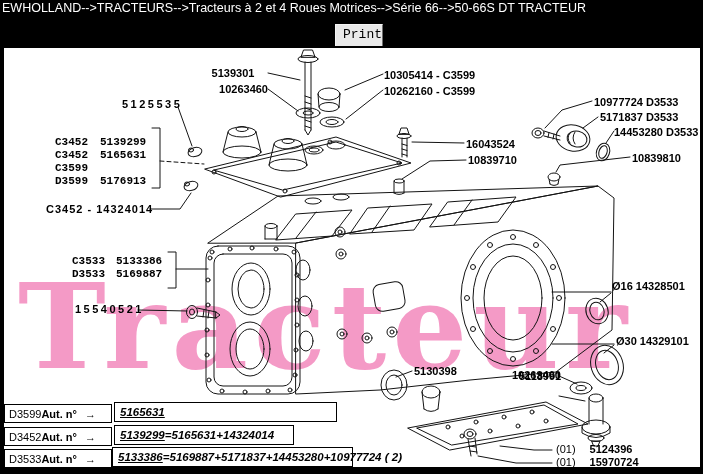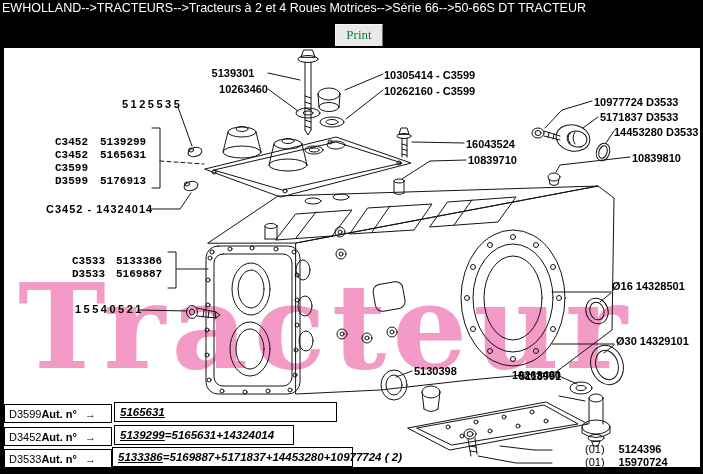--- a/index.html
+++ b/index.html
@@ -4,39 +4,39 @@
 <style>
   html,body{margin:0;padding:0;background:#000;}
   #page{position:relative;width:703px;height:467px;background:#000;overflow:hidden;
         font-family:"Liberation Sans",sans-serif;}
   
   #breadcrumb{position:absolute;left:2px;top:1px;width:699px;color:#fff;
               font-size:12.5px;white-space:nowrap;}
   #print-btn{position:absolute;left:335px;top:24px;width:46px;height:21px;
              background:#e9e9e9;border:1px solid #707070;
              border-top-color:#f5f5f5;border-left-color:#f5f5f5;
-             font-size:13px;color:#15803d;text-align:center;line-height:19px;
-             font-family:Liberation Serif, serif;}
+             font-size:13px;color:#000000;text-align:right;line-height:19px;
+             font-family:Liberation Mono, monospace;}
   
   #panel{position:absolute;left:2px;top:46px;width:696px;height:421px;
          background:#fff;border:2px solid #000;}
   #watermark{position:absolute;left:18px;top:262px;width:672px;height:140px;
              font-family:"DejaVu Serif",serif;font-weight:bold;font-size:118px;
              line-height:130px;color:#ec4899;opacity:.55;letter-spacing:6px;
              z-index:1;white-space:nowrap;overflow:hidden;}
   #lineart{position:absolute;left:0;top:47px;z-index:2;}
   
   .lbl{position:absolute;z-index:3;font-size:11px;font-weight:bold;color:#000;
        white-space:nowrap;line-height:12px;}
   .sp{letter-spacing:2.5px;}
   .grp{position:absolute;z-index:3;}
   .grp .row{height:13px;font-size:11px;font-weight:bold;white-space:nowrap;font-family:Liberation Mono, monospace;}
   .grp .code{display:inline-block;width:45px;}
   .grp2 .code{width:44px;}
-  .fnote{position:absolute;z-index:3;font-size:11px;white-space:nowrap;margin-left:29px;}
+  .fnote{position:absolute;z-index:3;font-size:11px;white-space:nowrap;}
   .fnote .num{font-weight:bold;margin-left:14px;}
   
   .tbox{position:absolute;z-index:3;border:1.5px solid #000;background:#fff;
         display:flex;align-items:center;font-size:11px;white-space:nowrap;}
   .tmodel{font-weight:normal;padding-left:4px;}
   .tcap{font-weight:bold;}
   .tarrow{font-weight:bold;margin-left:8px;}
   .formula{font-weight:bold;font-style:italic;font-size:11.5px;padding-left:5px;}
   .formula .head{text-decoration:underline;cursor:pointer;}
 </style>

